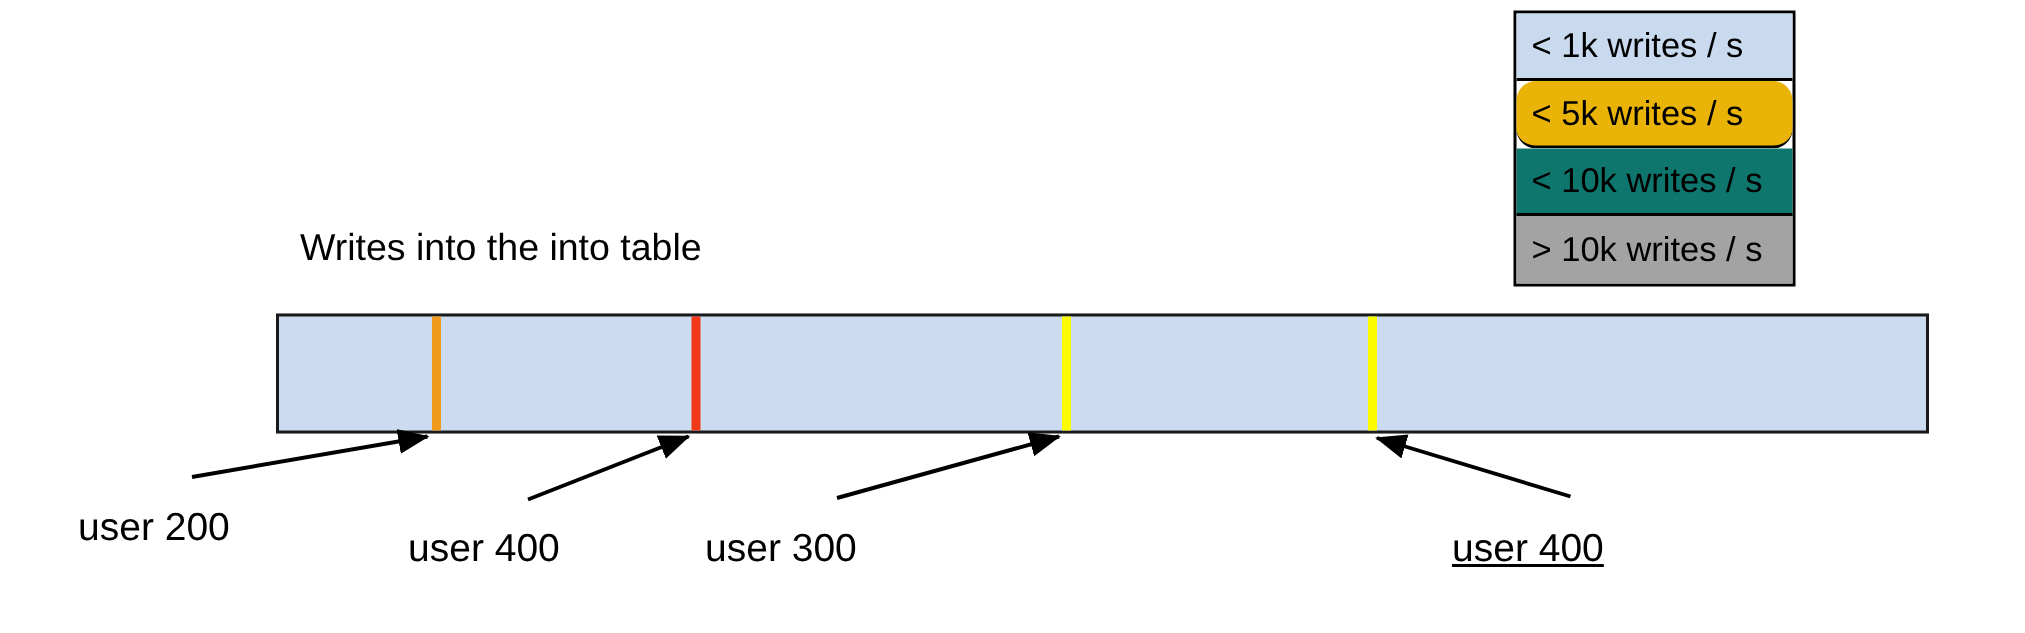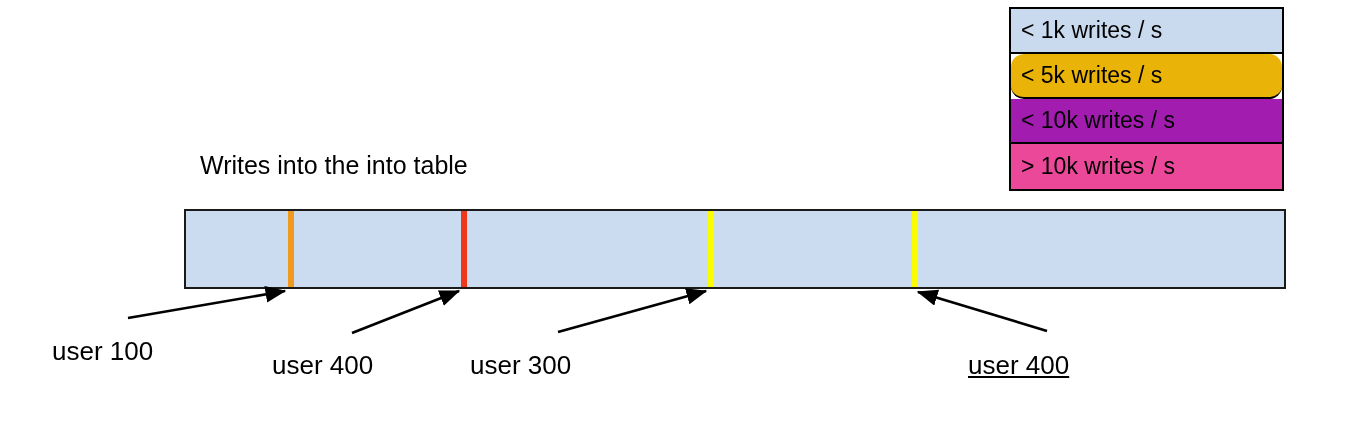--- a/index.html
+++ b/index.html
@@ -16,21 +16,21 @@
     height: 422px;
     background: #ffffff;
     overflow: hidden;
   }
 
   
   .legend {
     position: absolute;
     left: 1009px;
     top: 7px;
-    width: 275px;
+    width: 188px;
     border: 2px solid #000000;
     box-sizing: border-box;
     text-align: center;
   }
   .legend-row {
     height: 45px;
     box-sizing: border-box;
     border-bottom: 2px solid #000000;
     display: flex;
     align-items: center;
@@ -97,24 +97,24 @@
 
 <div id="canvas">
 
   <div class="legend">
     <div class="legend-row" style="background: rgb(201, 217, 238);">
       <span class="legend-label">&lt; 1k writes / s</span>
     </div>
     <div class="legend-row" style="background: #eab308; border-radius: 13px;">
       <span class="legend-label">&lt; 5k writes / s</span>
     </div>
-    <div class="legend-row" style="background: #a21caf;">
+    <div class="legend-row" style="background: #0f766e;">
       <span class="legend-label">&lt; 10k writes / s</span>
     </div>
-    <div class="legend-row" style="background: #ec4899;">
+    <div class="legend-row" style="background: #a3a3a3;">
       <span class="legend-label">&gt; 10k writes / s</span>
     </div>
   </div>
 
   <div class="caption">Writes into the into table</div>
 
   <div class="bar" style="background: rgb(204, 220, 240); border-color: rgb(26, 26, 26);">
     <div class="stripe" style="background: rgb(239, 154, 30); left: 102px;"></div>
     <div class="stripe" style="background: rgb(238, 56, 25); left: 275px;"></div>
     <div class="stripe" style="background: rgb(252, 252, 0); left: 522px;"></div>
@@ -126,18 +126,18 @@
       <marker id="ah" markerWidth="9" markerHeight="9" refX="7.5" refY="3.2" orient="auto" markerUnits="strokeWidth">
         <path d="M0,0 L8,3.2 L0,6.4 z" fill="#000000"></path>
       </marker>
     </defs>
     <line x1="128" y1="318" x2="285" y2="291" stroke="#000000" stroke-width="2.6" marker-end="url(#ah)"></line>
     <line x1="352" y1="333" x2="459" y2="291" stroke="#000000" stroke-width="2.6" marker-end="url(#ah)"></line>
     <line x1="558" y1="332" x2="706" y2="291" stroke="#000000" stroke-width="2.6" marker-end="url(#ah)"></line>
     <line x1="1047" y1="331" x2="918" y2="292" stroke="#000000" stroke-width="2.6" marker-end="url(#ah)"></line>
   </svg>
 
-  <div class="ann-label" style="left: 52px; top: 338px;">user 100</div>
+  <div class="ann-label" style="left: 52px; top: 338px;">user 200</div>
   <div class="ann-label" style="left: 272px; top: 352px;">user 400</div>
   <div class="ann-label" style="left: 470px; top: 352px;">user 300</div>
   <div class="ann-label" style="left: 968px; top: 352px; text-decoration: underline;">user 400</div>
 
 </div>
 
 </body></html>

